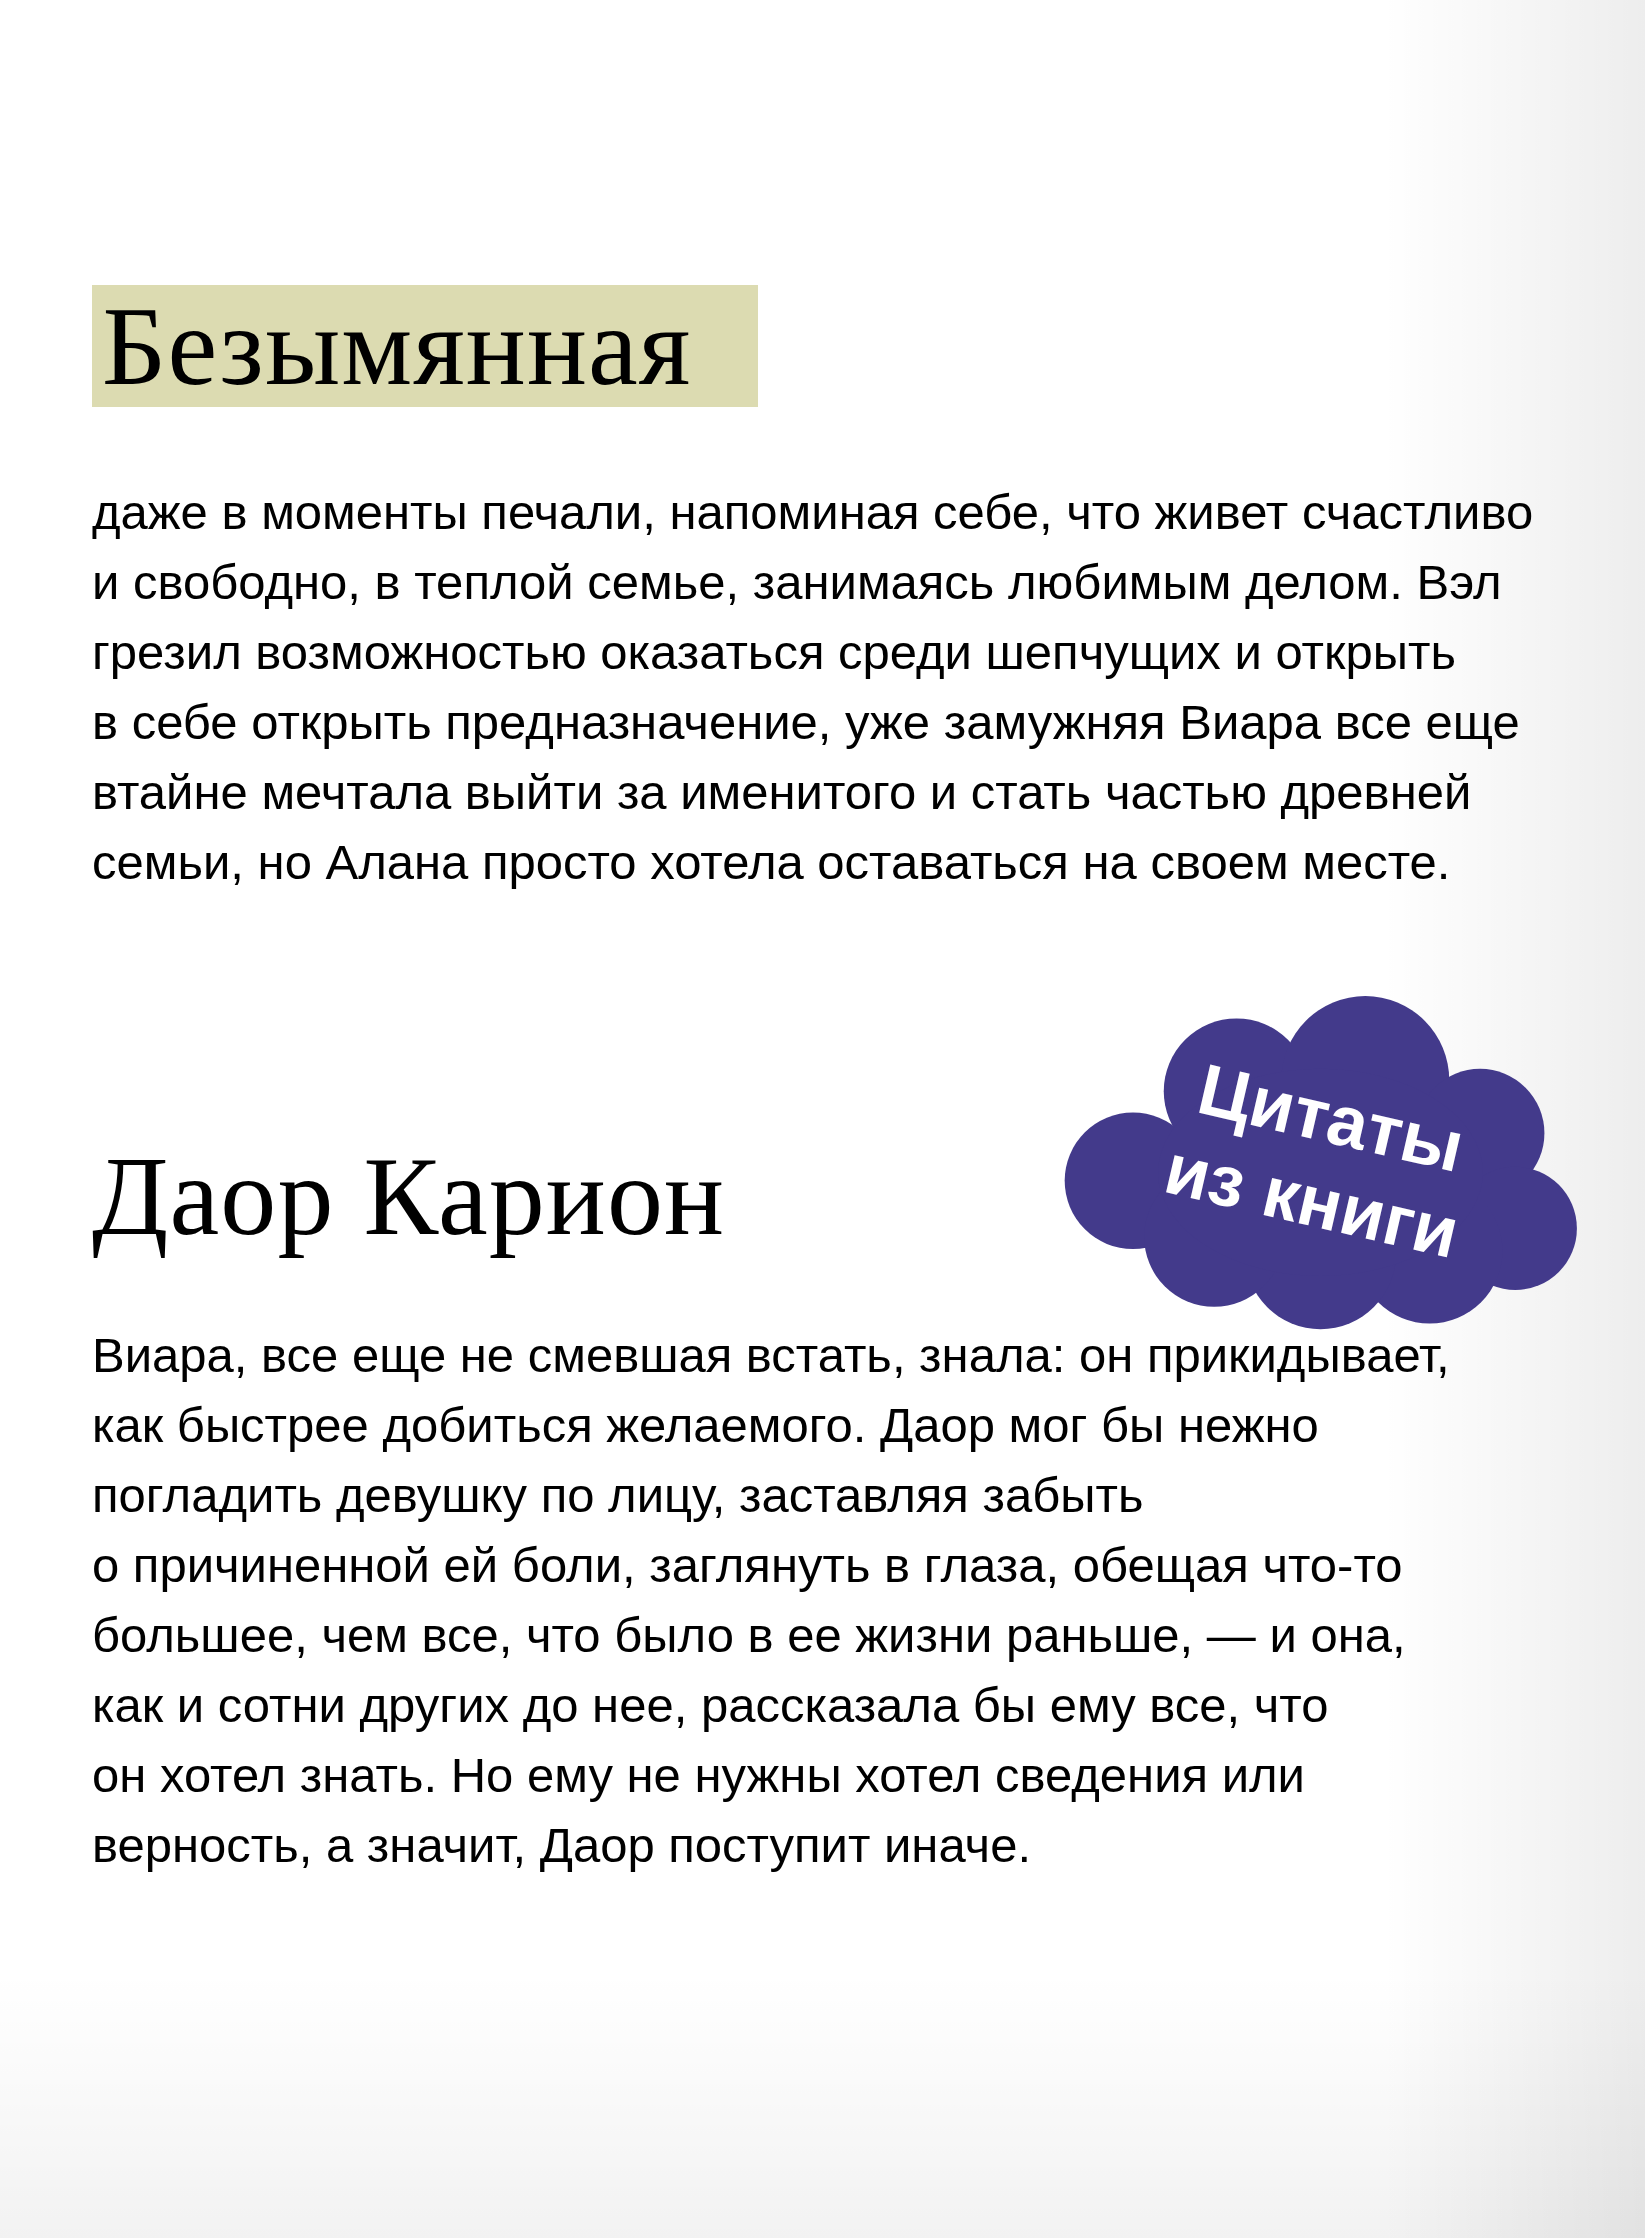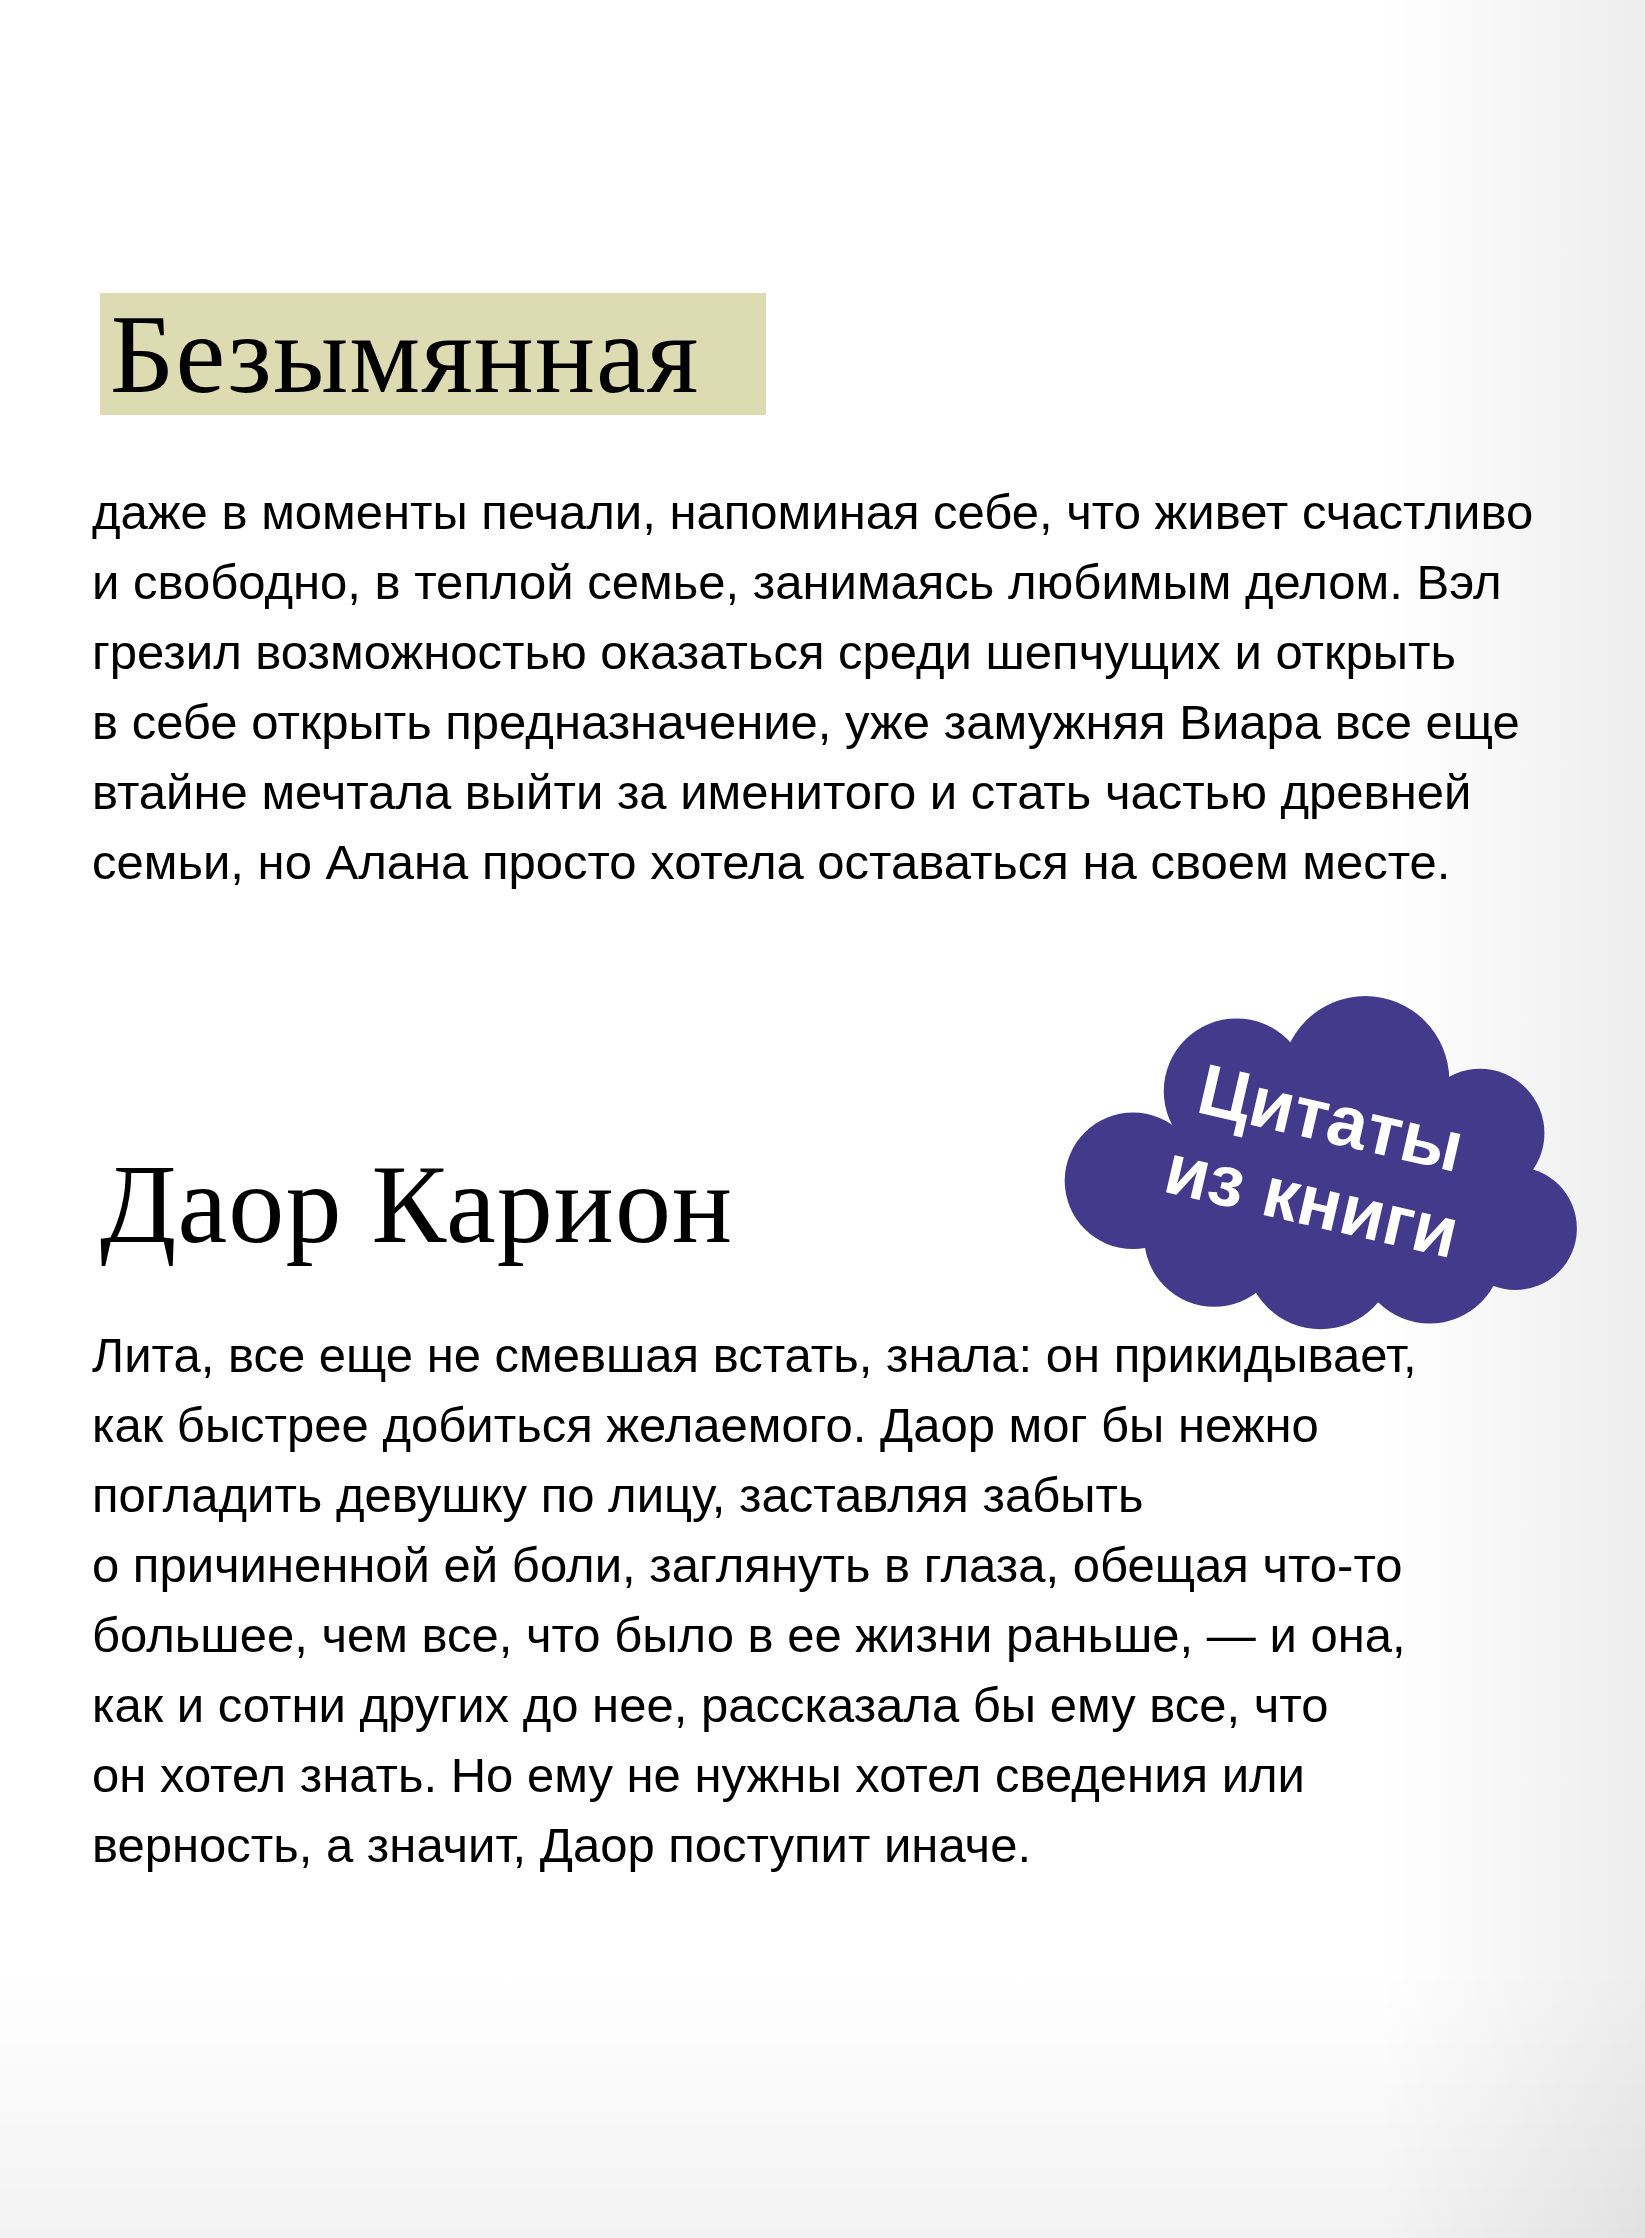--- a/index.html
+++ b/index.html
@@ -17,21 +17,21 @@
     height: 2239px;
     overflow: hidden;
     background:
       linear-gradient(to right, rgba(0,0,0,0) 84%, rgba(0,0,0,0.07) 100%),
       linear-gradient(to bottom, rgba(0,0,0,0) 88%, rgba(0,0,0,0.05) 100%),
       #ffffff;
   }
   .chapter-title {
     position: absolute;
     left: 92px;
-    margin: 8px;
+    margin: 0;
     font-family: "Liberation Serif", "DejaVu Serif", serif;
     font-weight: normal;
     font-size: 112px;
     line-height: 122px;
     letter-spacing: 1.1px;
     color: #000000;
     white-space: nowrap;
   }
   .chapter-title.highlighted {
     top: 285px;
@@ -124,21 +124,21 @@
       <span>Цитаты</span>
       <span>из книги</span>
     </div>
   </div>
 
   <h2 class="chapter-title plain">
     <span>Даор Карион</span>
   </h2>
 
   <div class="excerpt second">
-    <div class="text-line">Лита, все еще не смевшая встать, знала: он прикидывает,</div>
+    <div class="text-line">Виара, все еще не смевшая встать, знала: он прикидывает,</div>
     <div class="text-line">как быстрее добиться желаемого. Даор мог бы нежно</div>
     <div class="text-line">погладить девушку по лицу, заставляя забыть</div>
     <div class="text-line">о причиненной ей боли, заглянуть в глаза, обещая что-то</div>
     <div class="text-line">большее, чем все, что было в ее жизни раньше, — и она,</div>
     <div class="text-line">как и сотни других до нее, рассказала бы ему все, что</div>
     <div class="text-line">он хотел знать. Но ему не нужны хотел сведения или</div>
     <div class="text-line">верность, а значит, Даор поступит иначе.</div>
   </div>
 
 </div>

